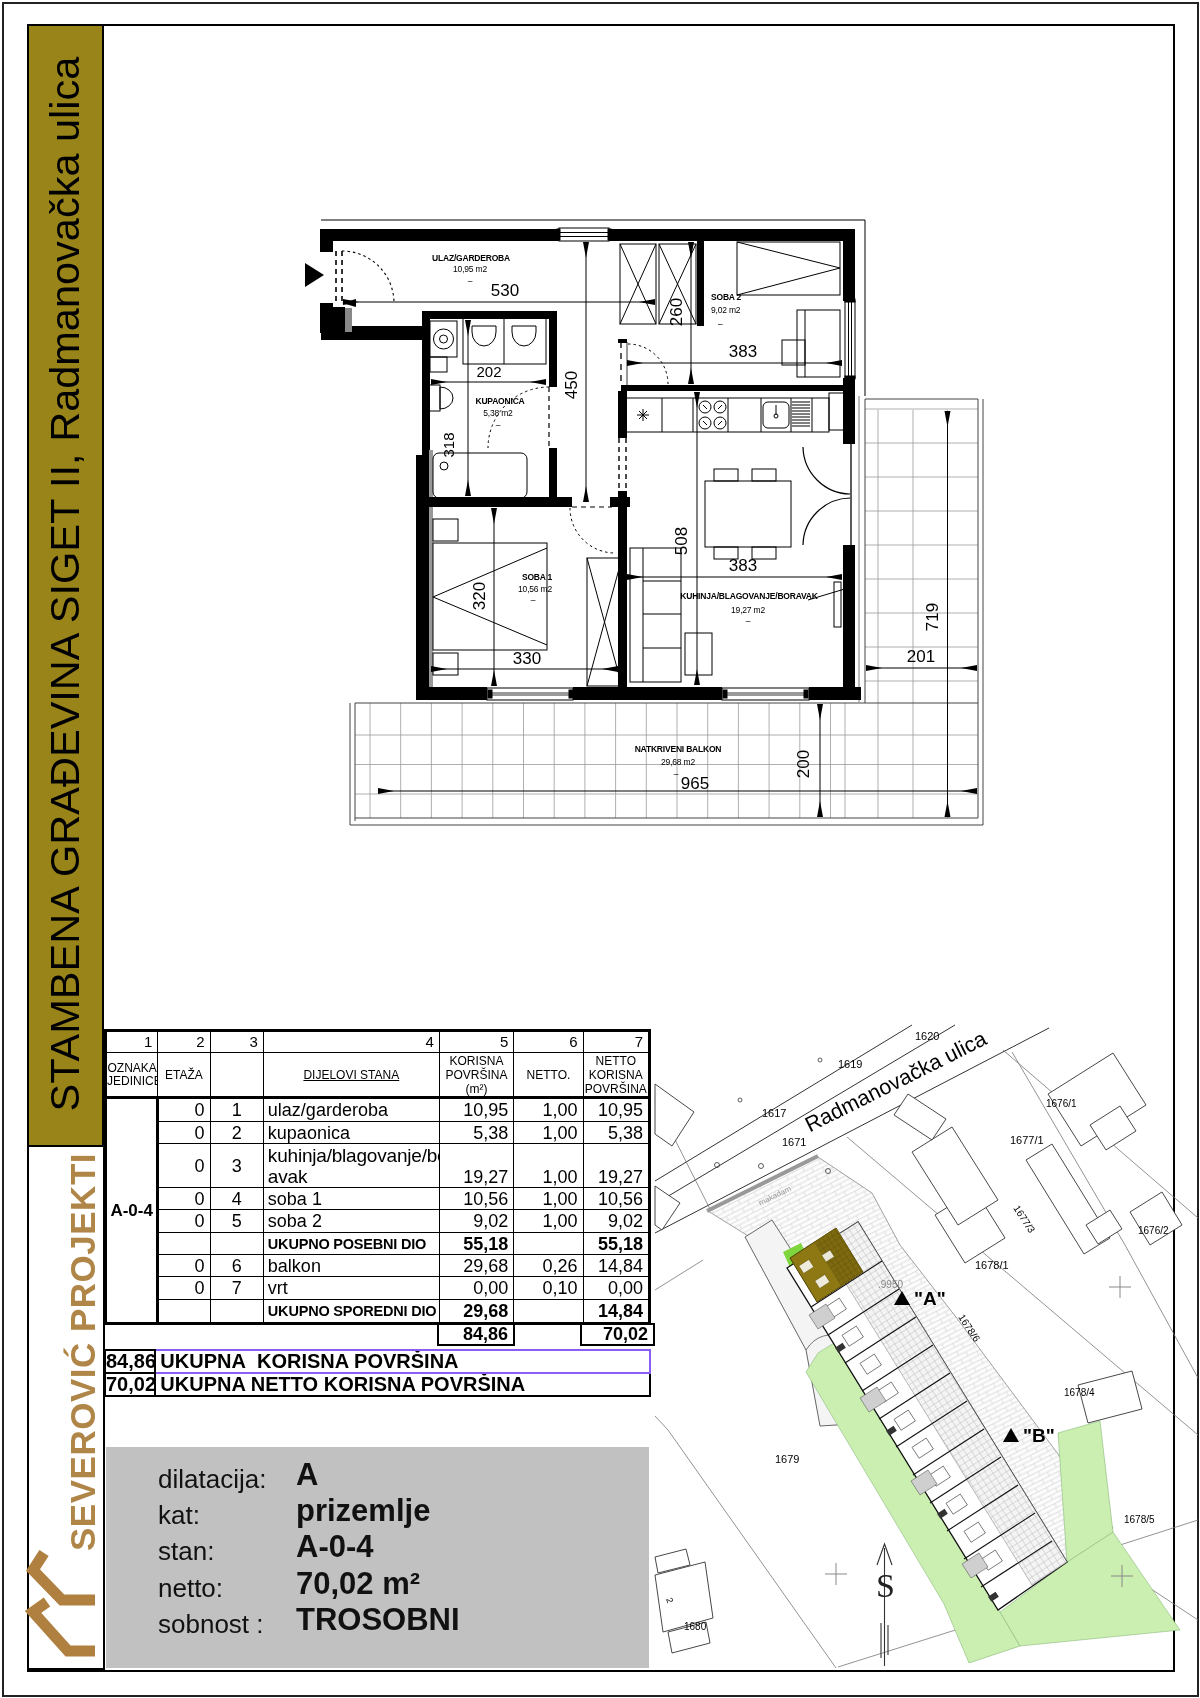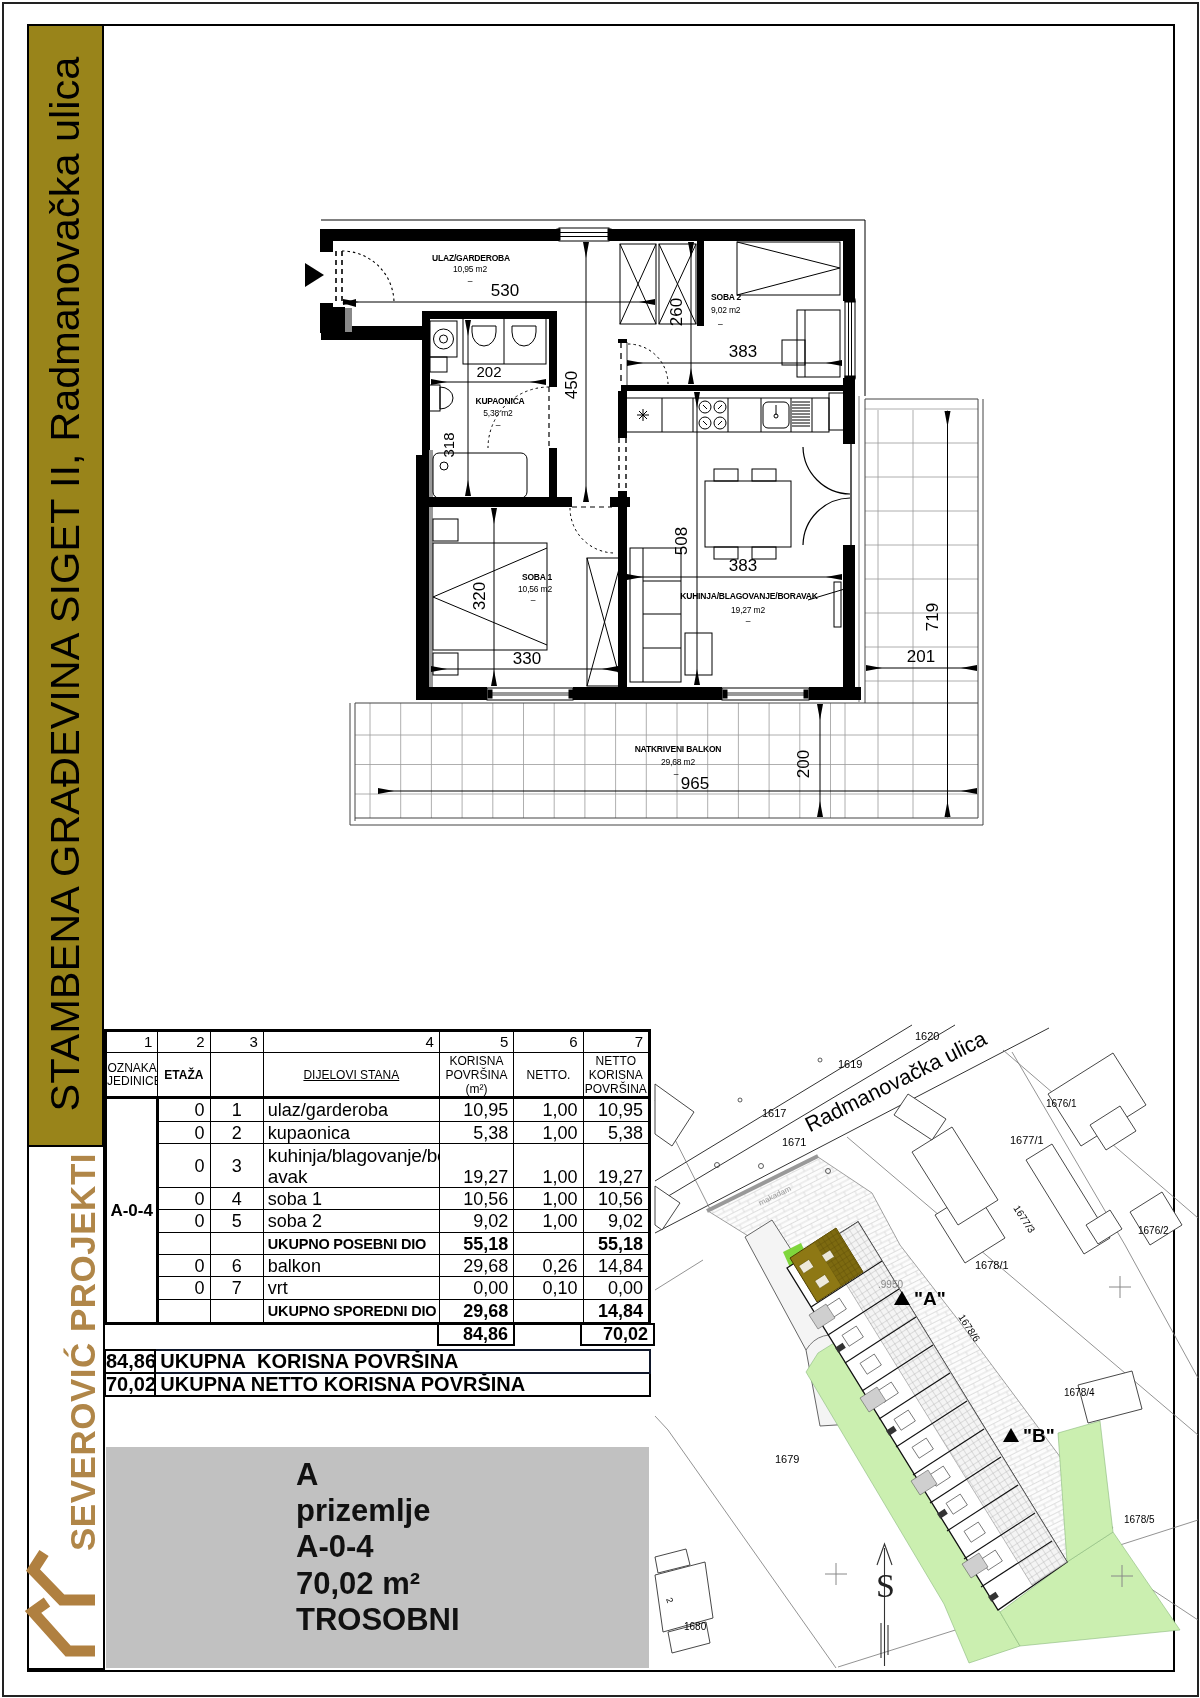--- a/index.html
+++ b/index.html
@@ -17,20 +17,22 @@
 <div class="abs" style="left:2px;top:2px;width:1193px;height:1691px;border:2px solid #222;"></div>
 
 <div class="abs" style="left:27px;top:24px;width:1144px;height:1644px;border:2px solid #000;"></div>
 
 <div class="abs" style="left:27px;top:24px;width:73px;height:1119px;border:2px solid #000;background:#99841A;"></div>
 
 <div class="abs" style="left:27px;top:1145px;width:74px;height:521px;border:2px solid #000;background:#fff;"></div>
 
 <div class="abs" style="left:106px;top:1447px;width:543px;height:221px;background:#C1C1C1;"></div>
 
+<div class="abs" style="left:158px;top:1461px;font-size:26px;color:#111;line-height:36.2px;">
+dilatacija:<br>kat:<br>stan:<br>netto:<br>sobnost :</div>
 
 <div class="abs" style="left:296px;top:1457px;font-size:31px;font-weight:bold;color:#111;line-height:36.2px;">
 A<br>prizemlje<br>A-0-4<br>70,02 m²<br>TROSOBNI</div>
 
 <svg class="abs" style="left:0;top:0;" width="1200" height="1698" viewBox="0 0 1200 1698">
 <defs>
 <marker id="ar" markerWidth="16" markerHeight="8" refX="15" refY="4" orient="auto" markerUnits="userSpaceOnUse">
   <path d="M0,4 L16,1 L16,7 z" fill="#000"></path>
 </marker>
 <marker id="arr" markerWidth="16" markerHeight="8" refX="1" refY="4" orient="auto" markerUnits="userSpaceOnUse">
@@ -523,21 +525,21 @@
   <td class="cellr" style="border:1px solid #000;">2</td>
   <td class="cellr" style="border:1px solid #000;">3</td>
   <td class="cellr" style="border:1px solid #000;">4</td>
   <td class="cellr" style="border:1px solid #000;">5</td>
   <td class="cellr" style="border:1px solid #000;">6</td>
   <td class="cellr" style="border:1px solid #000;">7</td>
 </tr>
 
 <tr style="height:45px;font-size:12px;text-align:center;">
   <td style="border:1px solid #000;font-size:12px;line-height:13px;">OZNAKA<br>JEDINICE</td>
-  <td style="border:1px solid #000;font-weight:bold;">ETAŽA</td>
+  <td style="border:1px solid #000;">ETAŽA</td>
   <td style="border:1px solid #000;"></td>
   <td style="border:1px solid #000;text-decoration:underline;">DIJELOVI STANA</td>
   <td style="border:1px solid #000;line-height:14px;">KORISNA<br>POVRŠINA<br>(m²)</td>
   <td style="border:1px solid #000;">NETTO.</td>
   <td style="border:1px solid #000;line-height:14px;">NETTO<br>KORISNA<br>POVRŠINA</td>
 </tr>
 <tr style="height:24px;">
   <td rowspan="9" style="border:3px solid #000;text-align:center;font-weight:bold;font-size:17px;white-space:nowrap;">A-0-4</td>
   <td class="cellr" style="border:1px solid #000;border-top:3px solid #000;">0</td>
   <td style="border:1px solid #000;border-top:3px solid #000;text-align:center;">1</td>
@@ -617,21 +619,21 @@
 <div class="abs" style="left:580px;top:1323px;width:66px;height:19px;border:2.5px solid #000;font-family:'Liberation Sans',sans-serif;font-size:18px;font-weight:bold;text-align:right;padding-right:5px;line-height:19px;">70,02</div>
 
 <table style="position:absolute;left:104px;top:1349px;width:547px;border-collapse:collapse;table-layout:fixed;font-family:'Liberation Sans',sans-serif;font-size:20px;line-height:21px;font-weight:bold;color:#000;border:2.5px solid #000;">
 <colgroup>
         <col style="width:50px">
         <col style="width:491px">
       </colgroup>
 <tbody>
         <tr style="height:22px;">
   <td class="cellr" style="border:2px solid #000;">84,86</td>
-  <td class="celll" style="border:2px solid #0f172a;">UKUPNA&nbsp; KORISNA POVRŠINA</td>
+  <td class="celll" style="border:2px solid #8b5cf6;">UKUPNA&nbsp; KORISNA POVRŠINA</td>
 </tr>
 <tr style="height:23px;">
   <td class="cellr" style="border:2px solid #000;">70,02</td>
   <td class="celll" style="border:2px solid #000;">UKUPNA NETTO KORISNA POVRŠINA</td>
 </tr>
 </tbody>
     </table>
 </div>
 
 </body></html>

